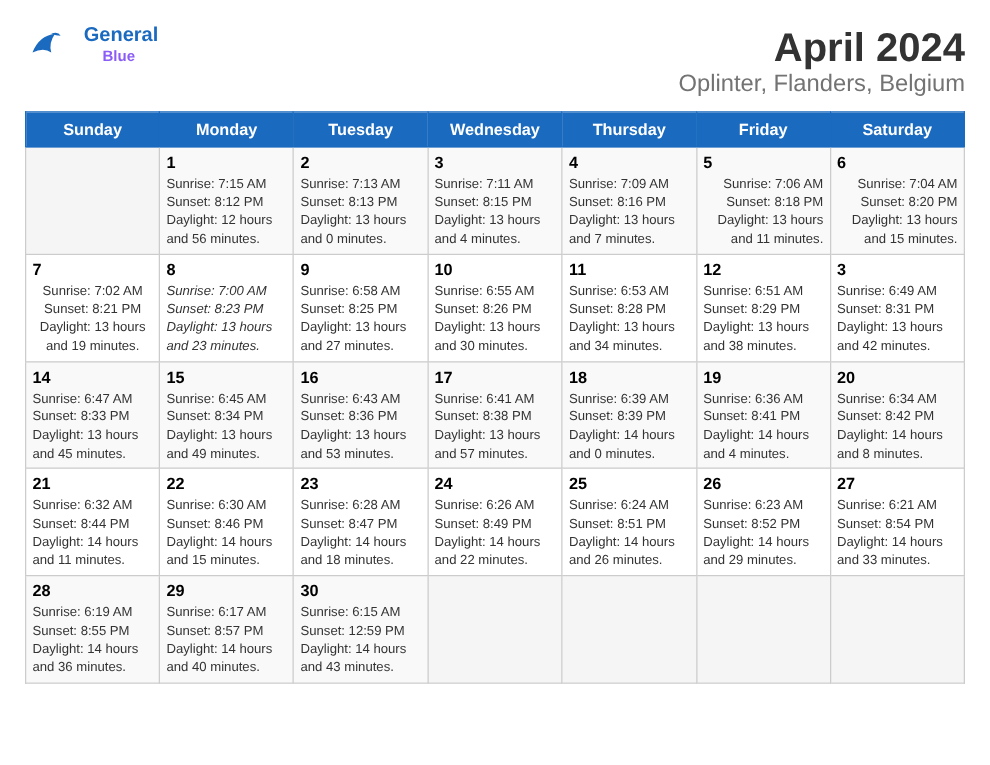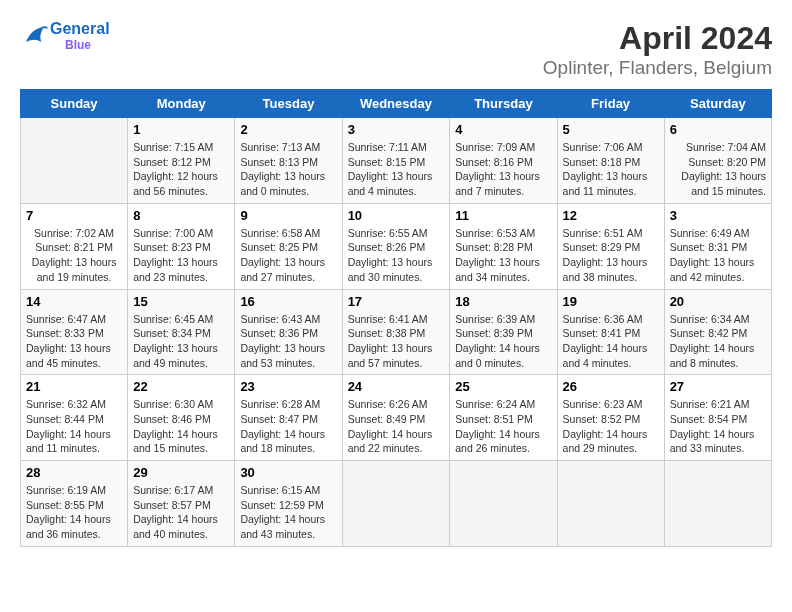--- a/index.html
+++ b/index.html
@@ -12,21 +12,21 @@
     }
     .header {
       display: flex;
       justify-content: space-between;
       align-items: flex-start;
       margin-bottom: 10px;
     }
     .logo {
       display: flex;
       align-items: center;
-      gap: 0;
+      gap: 17px;
     }
     .logo-bird {
       width: 30px;
       height: 30px;
     }
     .title-block {
       text-align: right;
     }
     .month-title {
       font-size: 32px;
@@ -137,21 +137,21 @@
         </td>
         <td>
           <span class="day-num">4</span>
           <div class="day-info" style="white-space: pre-line;">Sunrise: 7:09 AM
 Sunset: 8:16 PM
 Daylight: 13 hours
 and 7 minutes.</div>
         </td>
         <td>
           <span class="day-num">5</span>
-          <div class="day-info" style="white-space: pre-line;">Sunrise: 7:06 AM
+          <div class="day-info" style="white-space: pre-line; text-align: right;">Sunrise: 7:06 AM
 Sunset: 8:18 PM
 Daylight: 13 hours
 and 11 minutes.</div>
         </td>
         <td>
           <span class="day-num">6</span>
           <div class="day-info" style="white-space: pre-line; text-align: right;">Sunrise: 7:04 AM
 Sunset: 8:20 PM
 Daylight: 13 hours
 and 15 minutes.</div>
@@ -160,21 +160,21 @@
       <tr>
         <td>
           <span class="day-num">7</span>
           <div class="day-info" style="white-space: pre-line; text-align: center;">Sunrise: 7:02 AM
 Sunset: 8:21 PM
 Daylight: 13 hours
 and 19 minutes.</div>
         </td>
         <td>
           <span class="day-num">8</span>
-          <div class="day-info" style="white-space: pre-line;">Sunrise: 7:00 AM
+          <div class="day-info" style="white-space: pre-line; font-style: italic;">Sunrise: 7:00 AM
 Sunset: 8:23 PM
 Daylight: 13 hours
 and 23 minutes.</div>
         </td>
         <td>
           <span class="day-num">9</span>
           <div class="day-info" style="white-space: pre-line;">Sunrise: 6:58 AM
 Sunset: 8:25 PM
 Daylight: 13 hours
 and 27 minutes.</div>

